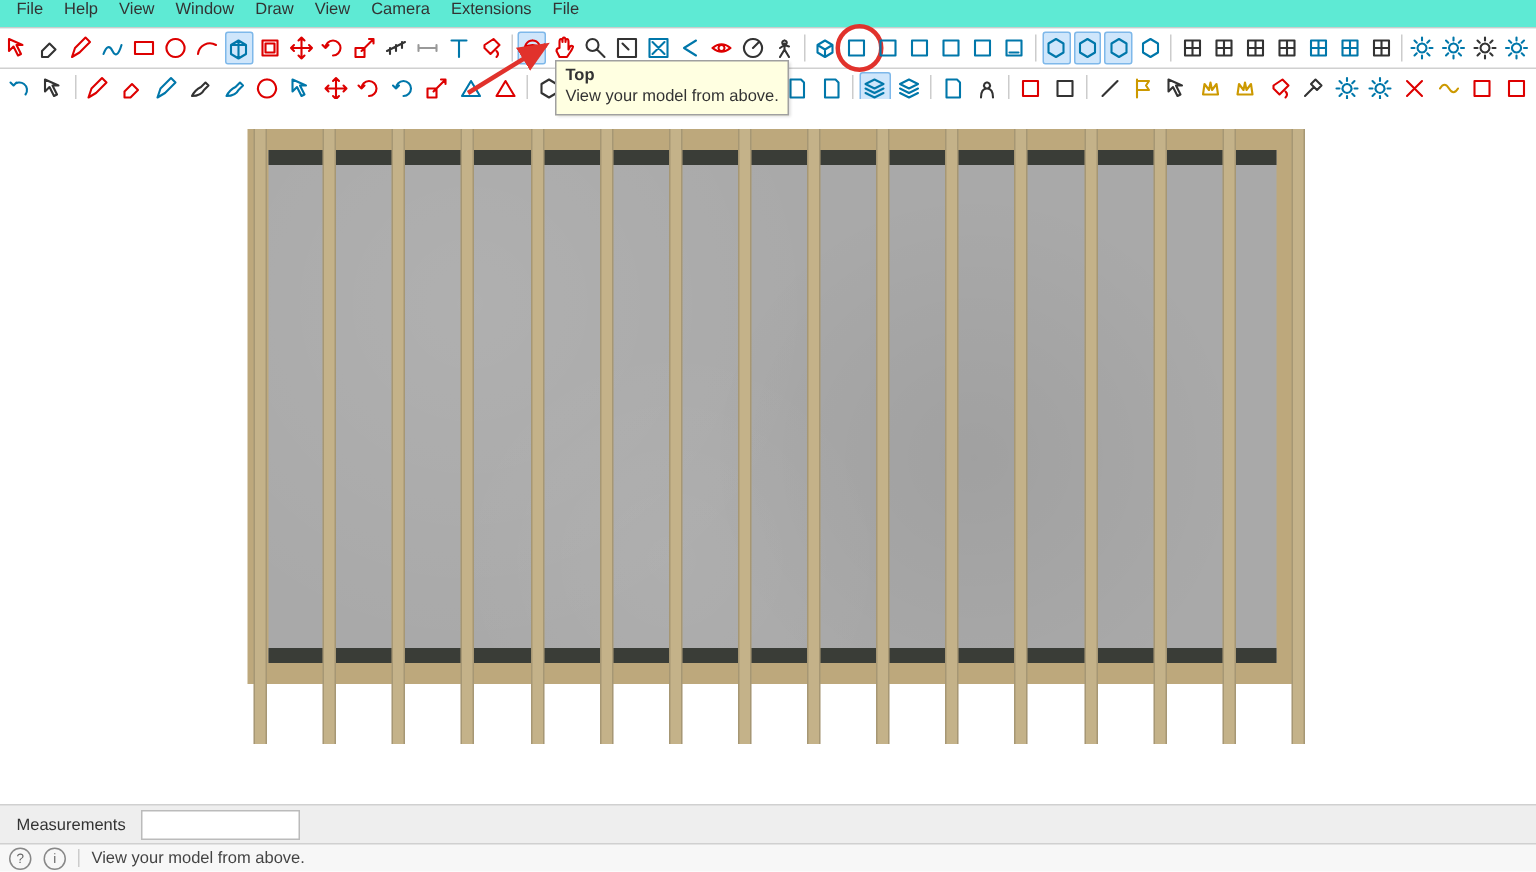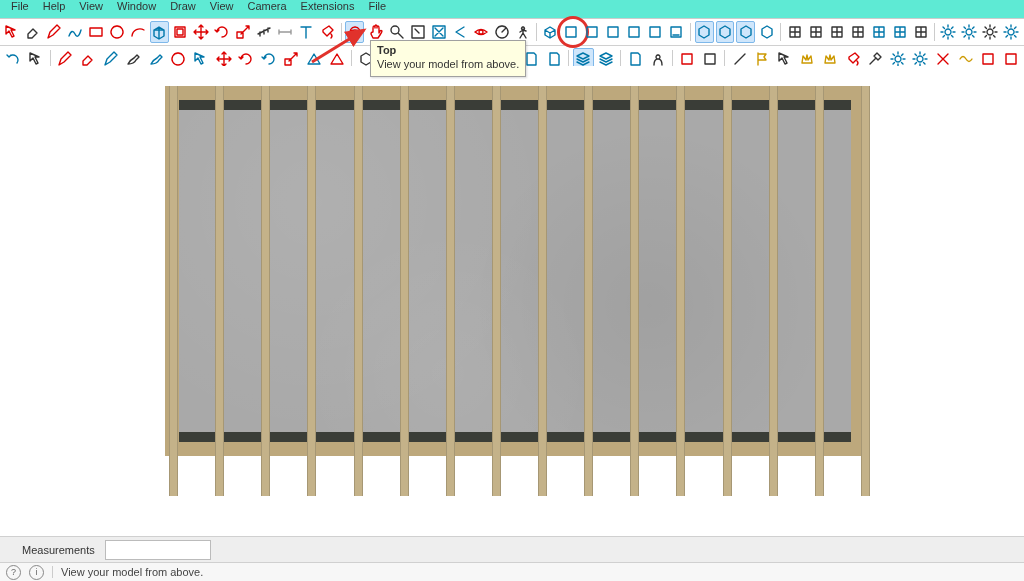--- a/index.html
+++ b/index.html
@@ -21,21 +21,21 @@
   .frame-outer{position:absolute;left:0;top:0;width:700px;height:370px;background:#bda87c}
   .frame-inner{position:absolute;left:14px;top:14px;width:672px;height:342px;background:#a9a9a9;
     background-image:radial-gradient(circle at 20% 30%,rgba(255,255,255,.08) 0,transparent 40%),
                      radial-gradient(circle at 70% 60%,rgba(0,0,0,.05) 0,transparent 35%),
                      radial-gradient(circle at 40% 80%,rgba(255,255,255,.06) 0,transparent 30%)}
   .dark-band{position:absolute;left:14px;width:672px;height:10px;background:#3a3d37}
   .dark-band.top{top:14px}
   .dark-band.bot{top:346px}
   .joists{position:absolute;left:0;top:0;width:700px;height:410px}
   .joist{position:absolute;top:0;width:7px;height:410px;background:#c4b289;border-left:1px solid rgba(0,0,0,.15);border-right:1px solid rgba(0,0,0,.15)}
-  .bottom-panel{position:absolute;left:0;right:0;bottom:18px;height:26px;background:#eee;display:flex;align-items:center;padding:0 22px;border-top:1px solid #d0d0d0;gap:10px}
+  .bottom-panel{position:absolute;left:0;right:0;bottom:18px;height:26px;background:#eee;display:flex;align-items:center;padding:0 11px;border-top:1px solid #d0d0d0;gap:10px}
   .meas-input{width:100px;height:16px;border:1px solid #bbb;background:#fff}
   .statusbar{position:absolute;left:0;right:0;bottom:0;height:18px;background:#f7f7f7;border-top:1px solid #d0d0d0;display:flex;align-items:center;padding:0 6px;gap:8px;font-size:11px;color:#444}
   .sb-icon{width:13px;height:13px;border:1px solid #888;border-radius:50%;display:flex;align-items:center;justify-content:center;font-size:9px;color:#666}
   .sb-sep{width:1px;height:12px;background:#ccc}
 </style>
 </head>
 <body>
 
 <div class="menubar" id="menubar">
     <span>File</span>

